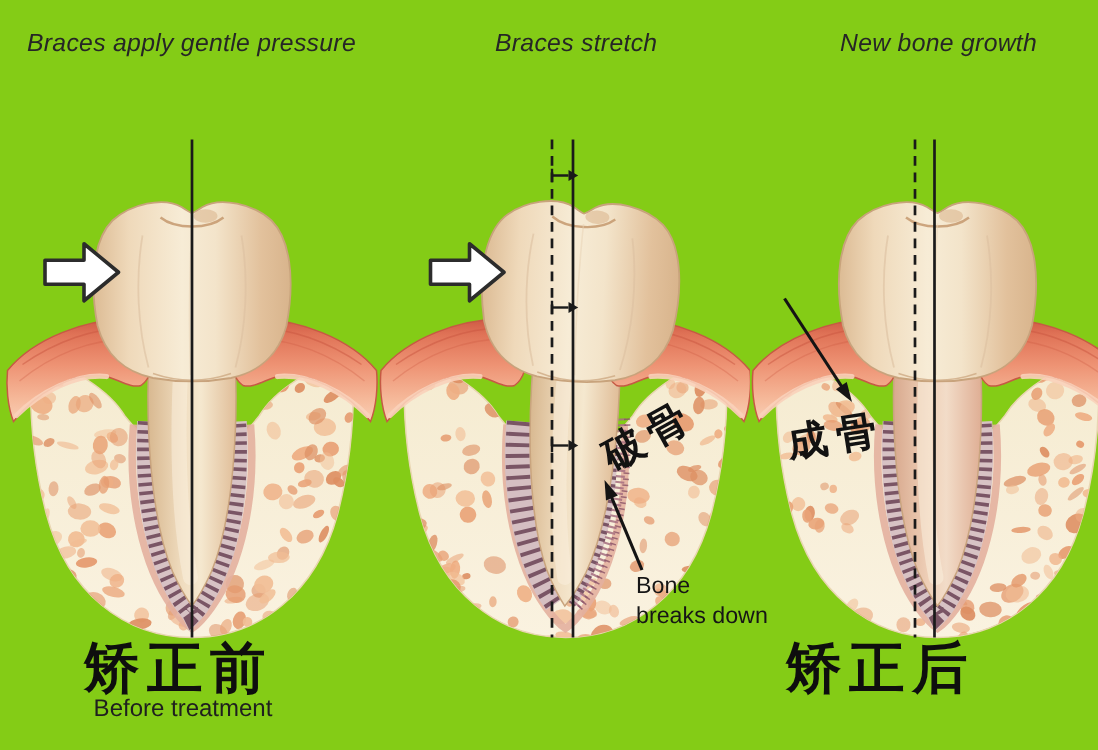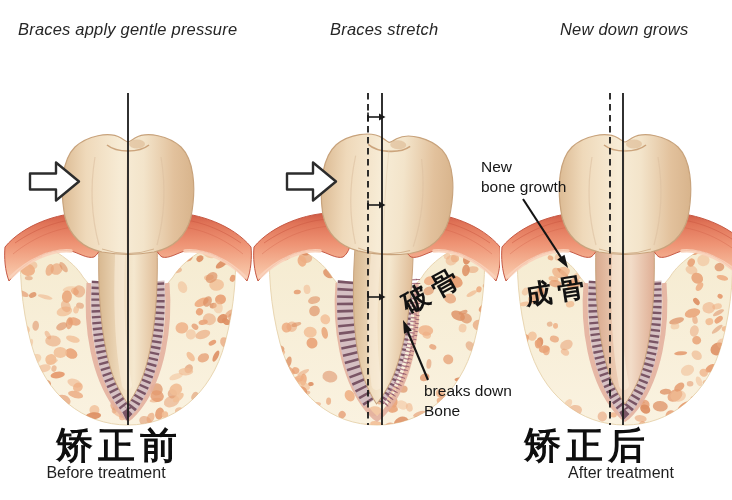--- a/index.html
+++ b/index.html
@@ -1,18 +1,18 @@
 <!DOCTYPE html>
 <html><head>
 <meta charset="utf-8">
 <style>
   html,body { margin:0; padding:0; background:#e9e7e3; }
   .stage {
     position:relative; width:732px; height:500px;
-    background:#ffffff; overflow:hidden;
+    background:#84cc16; overflow:hidden;
     font-family:"Liberation Sans", sans-serif;
   }
   .hdr {
     position:absolute; top:20px; font-style:italic;
     font-size:16.5px; color:#262626; letter-spacing:.2px; white-space:nowrap;
   }
   #hdr0{left:18px} #hdr1{left:330px} #hdr2{left:560px}
 
   .panel { position:absolute; top:85px; width:250px; height:345px; }
   #panel0{left:3px} #panel1{left:250px} #panel2{left:492px}
@@ -34,30 +34,30 @@
     position:absolute; top:421px; transform:translateX(-50%);
     font-family:"DejaVu Serif", serif; font-weight:700; font-size:37px;
     letter-spacing:5px; color:#0e0e0e; white-space:nowrap;
   }
   #cap-zh0{left:119px} #cap-zh1{left:366px} #cap-zh2{left:587px}
 
   .cap-en {
     position:absolute; top:464px; transform:translateX(-50%);
     font-size:16px; color:#1f1f1f; white-space:nowrap;
   }
-  #cap-en0{left:106px} #cap-en1{left:375px} #cap-en2{left:621px}
+  #cap-en0{left:122px} #cap-en1{left:375px} #cap-en2{left:621px}
 </style>
 </head>
 <body>
 
 <div class="stage">
 
   <div class="hdr" id="hdr0">Braces apply gentle pressure</div>
   <div class="hdr" id="hdr1">Braces stretch</div>
-  <div class="hdr" id="hdr2">New down grows</div>
+  <div class="hdr" id="hdr2">New bone growth</div>
 
   <div class="panel" id="panel0"><svg width="250" height="345" viewBox="0 0 250 345" xmlns="http://www.w3.org/2000/svg">
         <defs>
           <linearGradient id="crownG0" x1="0" y1="0" x2="1" y2="0">
             <stop offset="0" stop-color="#dcbb94"></stop>
             <stop offset=".18" stop-color="#efd9ba"></stop>
             <stop offset=".45" stop-color="#f7ecd6"></stop>
             <stop offset=".62" stop-color="#f3e4ca"></stop>
             <stop offset=".85" stop-color="#e2c19c"></stop>
             <stop offset="1" stop-color="#d8b48c"></stop>
@@ -669,29 +669,24 @@
       <line x1="428" y1="380" x2="407.5" y2="331" stroke="#141414" stroke-width="2.1"></line>
       <polygon points="403,320 411.9,330.4 404,333.7" fill="#141414"></polygon>
     </g>
     <g>
       <line x1="523" y1="199" x2="562" y2="259" stroke="#141414" stroke-width="2.1"></line>
       <polygon points="568,268 564.5,254.7 557.3,259.5" fill="#141414"></polygon>
     </g>
   </svg>
 
   <div class="ann-en" id="ann-en1">
+    <div>Bone</div>
     <div>breaks down</div>
-    <div>Bone</div>
-  </div>
-  <div class="ann-en" id="ann-en2">
-    <div>New</div>
-    <div>bone growth</div>
   </div>
   <div class="ann-zh" id="ann-zh1">破骨</div>
   <div class="ann-zh" id="ann-zh2">成骨</div>
 
   <div class="cap-zh" id="cap-zh0">矫正前</div>
   <div class="cap-zh" id="cap-zh2">矫正后</div>
 
   <div class="cap-en" id="cap-en0">Before treatment</div>
-  <div class="cap-en" id="cap-en2">After treatment</div>
 
 </div>
 
 </body></html>

